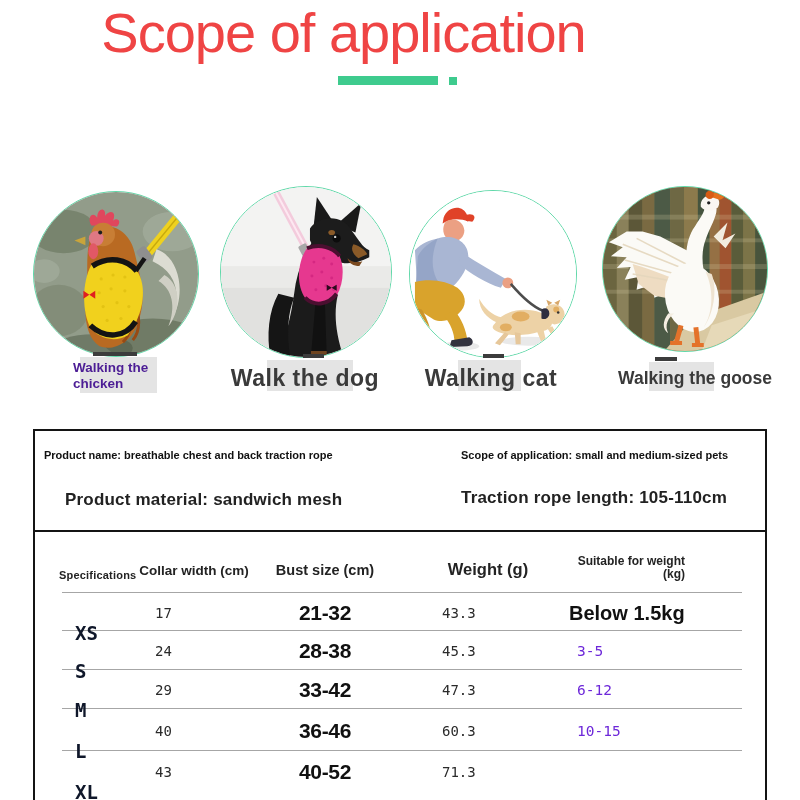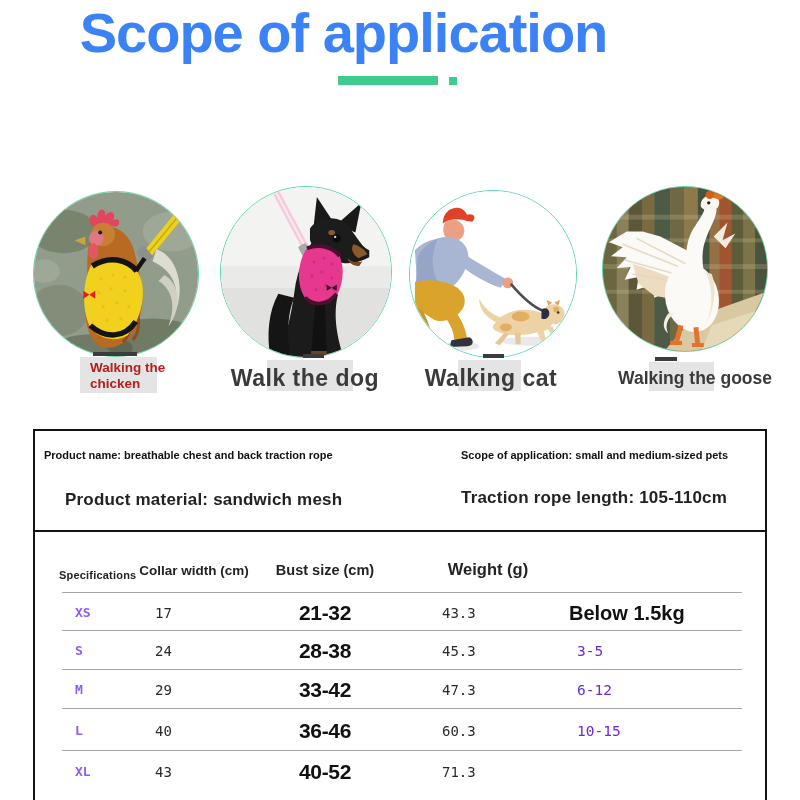--- a/index.html
+++ b/index.html
@@ -11,21 +11,21 @@
     --line:#a6a6a6;
   }
   *{margin:0;padding:0;box-sizing:border-box;}
   html,body{background:#fff;}
   body{width:800px;height:800px;overflow:hidden;position:relative;
        font-family:"Liberation Sans",sans-serif;color:var(--ink);}
   #canvas{position:absolute;inset:0;width:800px;height:800px;background:#fff;}
 
   
   .title{position:absolute;left:0;top:0;width:687px;text-align:center;
-         font-size:56px;font-weight:700;letter-spacing:-1px;color:#3b82f6;}
+         font-size:56px;font-weight:400;letter-spacing:-1px;color:#ef4444;}
   .underline-bar{position:absolute;left:338px;top:76px;width:100px;height:9px;background:var(--accent);}
   .underline-dot{position:absolute;left:449px;top:77px;width:8px;height:8px;background:var(--accent);}
   .subtitle{position:absolute;left:0;top:120px;width:800px;text-align:center;
             font-size:19px;font-weight:700;color:#171717;letter-spacing:0;}
 
   
   .circle{position:absolute;border-radius:50%;overflow:hidden;border:1.6px solid var(--ring);background:#fff;}
   .circle svg{display:block;width:100%;height:100%;}
   #circle-0{left:33px;top:191px;width:166px;height:166px;}
   #circle-1{left:220px;top:186px;width:172px;height:172px;}
@@ -37,22 +37,22 @@
   #patch-1{left:267px;top:360px;width:86px;height:31px;}
   #patch-2{left:458px;top:360px;width:63px;height:31px;}
   #patch-3{left:649px;top:362px;width:65px;height:29px;}
 
   .artifact{position:absolute;background:#3c3c3c;height:4px;}
   #artifact-0{left:93px;top:352px;width:44px;}
   #artifact-1{left:303px;top:354px;width:21px;}
   #artifact-2{left:483px;top:354px;width:21px;}
   #artifact-3{left:655px;top:357px;width:22px;}
 
-  .cap0{position:absolute;left:90px;top:360px;width:120px;text-align:left;
-        font-size:13.5px;line-height:15.5px;font-weight:700;color:#b91c1c;}
+  .cap0{position:absolute;left:73px;top:360px;width:120px;text-align:left;
+        font-size:13.5px;line-height:15.5px;font-weight:700;color:#4c1d95;}
   .cap-big{position:absolute;top:365px;width:170px;text-align:center;
            font-size:23px;font-weight:800;color:var(--label-ink);letter-spacing:0.5px;}
   #cap-1{left:220px;}
   #cap-2{left:406px;}
   .cap-goose{position:absolute;left:594px;top:368px;width:178px;text-align:right;
              font-size:17.5px;font-weight:800;color:var(--label-ink);}
 
   
   .spec-box{position:absolute;left:33px;top:429px;width:734px;height:375px;
             border:2px solid #141414;background:#fff;}
@@ -73,21 +73,21 @@
   #hdr-suit{left:533px;top:124px;width:117px;text-align:right;font-size:12px;line-height:12.5px;}
 
   .gray-div{left:27px;width:680px;height:1px;background:var(--line);}
   #gdiv-h{top:161px;}
   #gdiv-0{top:199px;}
   #gdiv-1{top:238px;}
   #gdiv-2{top:277px;}
   #gdiv-3{top:319px;}
 
   .cell{position:absolute;height:30px;line-height:30px;white-space:nowrap;}
-  .col-size{left:40px;width:60px;font-family:"DejaVu Sans Mono",monospace;font-weight:700;font-size:13px;color:#8b5cf6;}
+  .col-size{left:40px;width:60px;font-family:"DejaVu Sans Mono",monospace;font-weight:700;font-size:19px;color:#0f172a;margin-top:20px;}
   .col-collar{left:120px;width:70px;font-family:"DejaVu Sans Mono",monospace;font-size:14px;color:#2a2a2a;}
   .col-bust{left:233px;width:114px;text-align:center;font-size:21px;font-weight:800;color:#111;letter-spacing:-0.3px;}
   .col-weight{left:407px;width:90px;font-family:"DejaVu Sans Mono",monospace;font-size:14px;color:#2a2a2a;}
   .col-suit{left:542px;width:170px;font-family:"DejaVu Sans Mono",monospace;font-size:14.5px;color:#6d28d9;}
   .col-suit.big{left:534px;font-family:"Liberation Sans",sans-serif;font-size:20px;font-weight:800;color:#111;}
   .r0{top:167px;} .r1{top:205px;} .r2{top:244px;} .r3{top:285px;} .r4{top:326px;}
 </style>
 </head>
 <body>
 
@@ -282,20 +282,24 @@
     <div id="info-name" class="abs info-sm">Product name: breathable chest and back traction rope</div>
     <div id="info-scope" class="abs info-sm">Scope of application:  small and medium-sized pets</div>
     <div id="info-material" class="abs info-lg">Product material: sandwich mesh</div>
     <div id="info-rope" class="abs info-lg">Traction rope length: 105-110cm</div>
     <div class="abs black-div"></div>
 
     <div id="hdr-spec" class="abs hdr">Specifications</div>
     <div id="hdr-collar" class="abs hdr">Collar width (cm)</div>
     <div id="hdr-bust" class="abs hdr">Bust size (cm)</div>
     <div id="hdr-weight" class="abs hdr">Weight (g)</div>
+    <div id="hdr-suit" class="abs hdr">
+      <div>Suitable for weight</div>
+      <div>(kg)</div>
+    </div>
 
     <div id="gdiv-h" class="abs gray-div"></div>
     <div id="gdiv-0" class="abs gray-div"></div>
     <div id="gdiv-1" class="abs gray-div"></div>
     <div id="gdiv-2" class="abs gray-div"></div>
     <div id="gdiv-3" class="abs gray-div"></div>
 
     <div class="cell col-size r0">XS</div>
     <div class="cell col-collar r0">17</div>
     <div class="cell col-bust r0">21-32</div>

